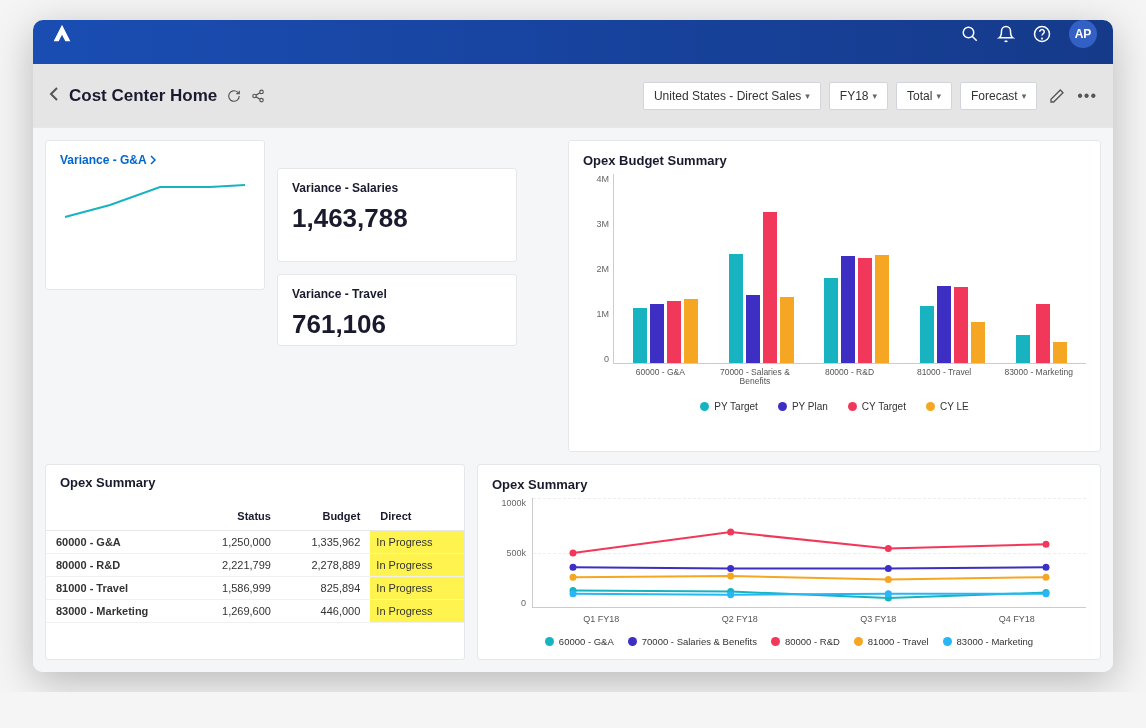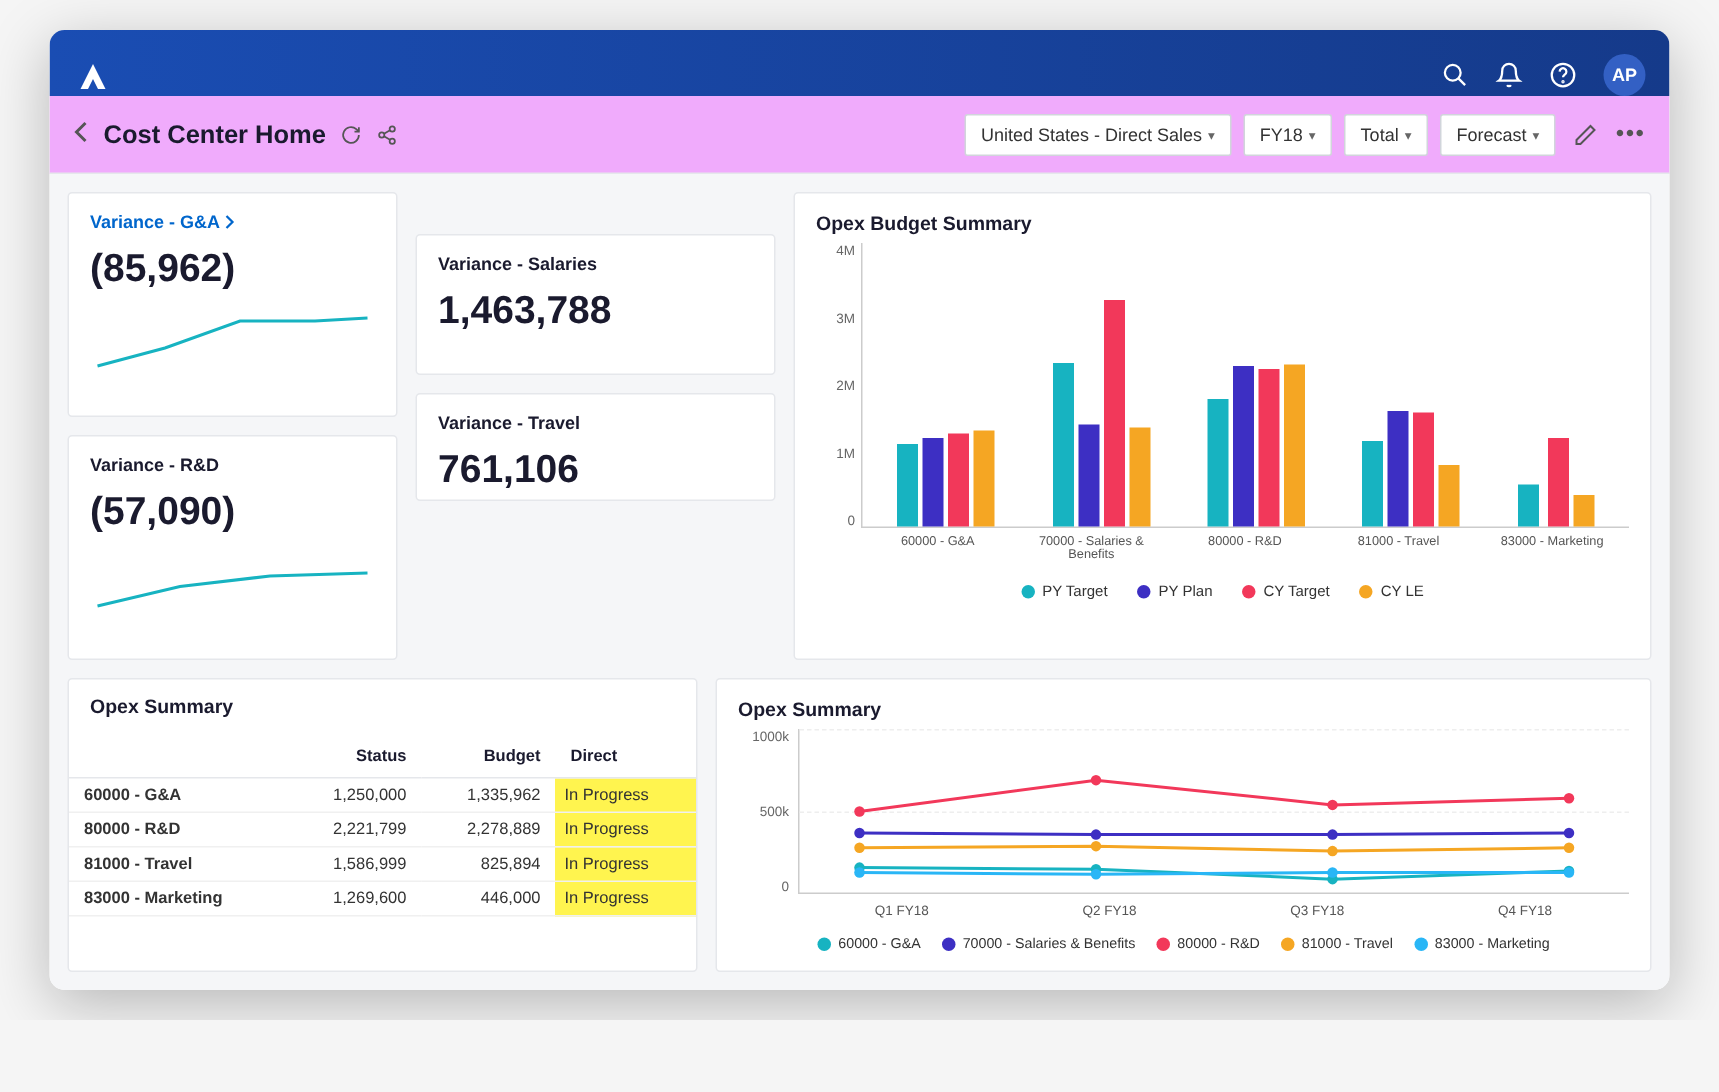--- a/index.html
+++ b/index.html
@@ -14,21 +14,21 @@
     background: #fff;
     border-radius: 10px;
     overflow: hidden;
     box-shadow: 0 10px 40px rgba(0,0,0,0.25);
   }
   
   .topbar {
     height: 44px;
     background: linear-gradient(90deg, #1a4db3 0%, #153a8a 100%);
     display: flex;
-    align-items: flex-end;
+    align-items: flex-start;
     justify-content: space-between;
     padding: 0 16px;
     color: #fff;
   }
   .logo {
     width: 26px; height: 26px;
     display:flex; align-items:center; justify-content:center;
   }
   .topbar-right {
     display: flex;
@@ -37,22 +37,22 @@
   }
   .topbar-right .ticon { cursor: pointer; display:flex; }
   .avatar-badge {
     width: 28px; height: 28px; border-radius: 50%;
     background: #3360c4; color:#fff;
     display:flex; align-items:center; justify-content:center;
     font-size: 12px; font-weight: 600;
   }
   
   .subheader {
-    height: 52px;
-    background: #f0abfc;
+    height: 64px;
+    background: #e5e5e5;
     border-bottom: 1px solid #e5e7eb;
     display:flex; align-items:center; justify-content:space-between;
     padding: 12px 16px;
   }
   .subheader-left {
     display:flex; align-items:center; gap:10px;
   }
   .back-chevron { cursor:pointer; color:#555; font-size:14px; }
   .page-title { font-size: 17px; font-weight:700; color:#1a1a2e; }
   .mini-icon { cursor:pointer; color:#555; font-size:13px; display:flex; }
@@ -72,21 +72,21 @@
   .dots { font-size:16px; letter-spacing:1px; color:#555; cursor:pointer; }
   
   .dashboard {
     padding: 12px;
     background:#f5f6f8;
     display:flex;
     gap:12px;
   }
   .col-left { width: 220px; display:flex; flex-direction:column; gap:12px;align-items:flex-end; }
   .col-mid  { width: 240px; display:flex; flex-direction:column; gap:12px;margin-top:28px; }
-  .col-right { flex:1; }
+  .col-right { flex:1;margin-left:39px; }
   .card {
     background:#fff; border:1px solid #e5e7eb; border-radius:3px;
     padding: 12px 14px;
   }
   .card-link-title {
     color:#0066cc; font-size:12px; font-weight:600;
     display:flex; align-items:center; gap:2px; cursor:pointer;
   }
   .card-title {
     color:#1a1a2e; font-size:12px; font-weight:600;
@@ -217,30 +217,22 @@
   <div class="dashboard">
 
     <div class="col-left">
       <div class="card" style="height:150px">
         <div class="card-link-title">
           <span>Variance - G&amp;A</span>
           <svg width="8" height="10" viewBox="0 0 8 10">
               <path d="M2 1 L6 5 L2 9" fill="none" stroke="#0066cc" stroke-width="1.5"></path>
             </svg>
         </div>
-        <div class="big-number">(85,962)</div>
         <svg class="sparkline" width="190" height="45" viewBox="0 0 190 45">
           <polyline points="5,40 50,28 100,10 150,10 185,8" fill="none" stroke="#17b3c1" stroke-width="2"></polyline>
-        </svg>
-      </div>
-      <div class="card" style="height:150px">
-        <div class="card-title">Variance - R&amp;D</div>
-        <div class="big-number">(57,090)</div>
-        <svg class="sparkline" width="190" height="45" viewBox="0 0 190 45">
-          <polyline points="5,38 60,25 120,18 185,16" fill="none" stroke="#17b3c1" stroke-width="2"></polyline>
         </svg>
       </div>
     </div>
 
     <div class="col-mid">
       <div class="card" style="height:94px">
         <div class="card-title">Variance - Salaries</div>
         <div class="big-number">1,463,788</div>
       </div>
       <div class="card" style="height:72px">

